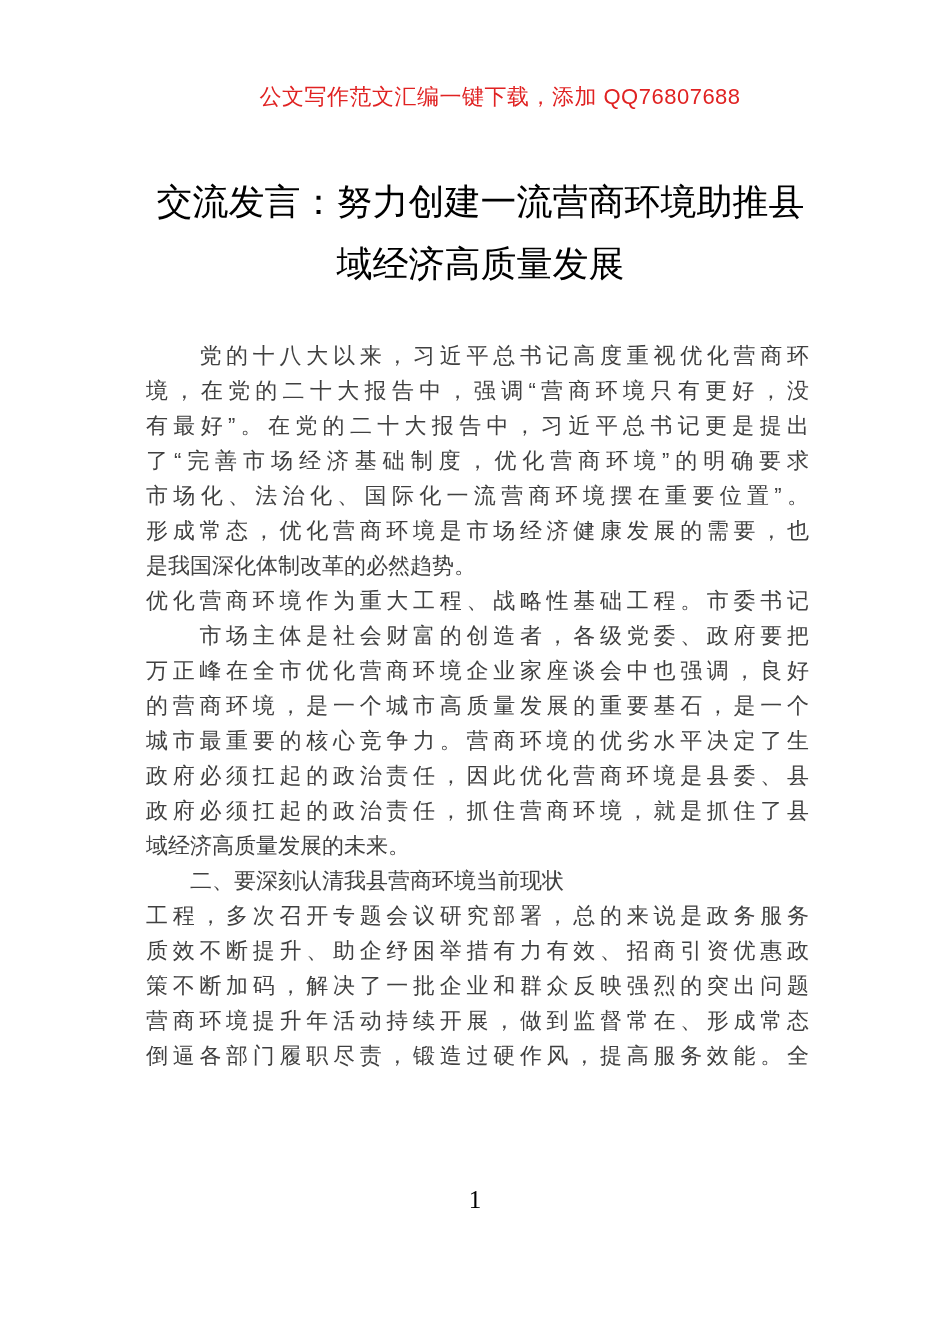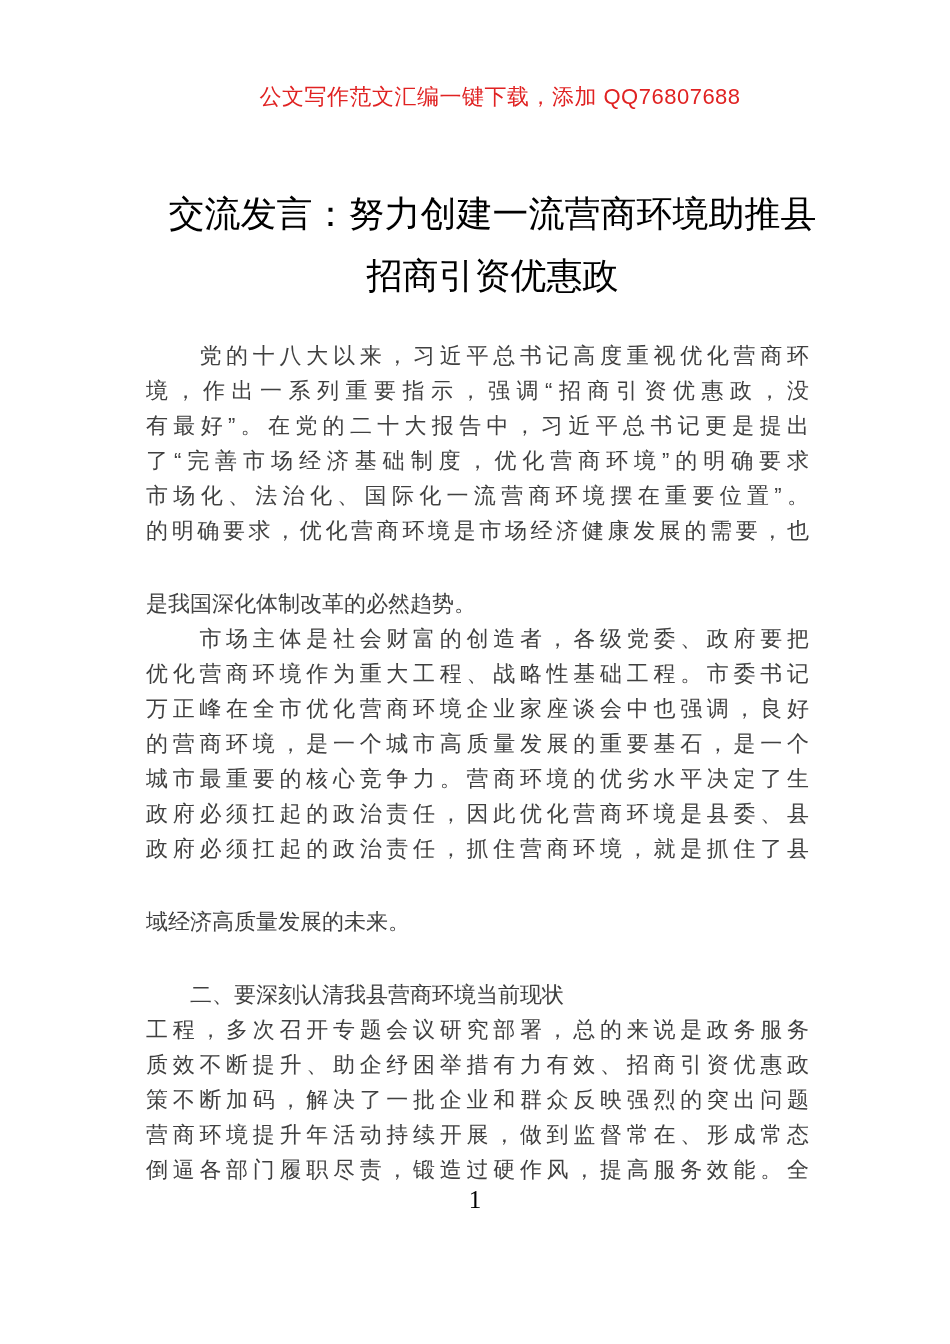--- a/index.html
+++ b/index.html
@@ -26,21 +26,21 @@
     font-size: 22px;
     line-height: 26px;
     color: #e02222;
     letter-spacing: 0.5px;
   }
   .title {
     position: absolute;
     top: 167px;
     left: 145px;
     width: 663px;
-    margin: 16px;
+    margin: 4px;
     text-align: center;
     font-size: 36px;
     font-weight: 500;
     line-height: 62px;
     color: #000000;
   }
   .title .tline {
     display: block;
     white-space: nowrap;
   }
@@ -56,21 +56,20 @@
   .bline {
     text-align: justify;
     text-align-last: justify;
     white-space: nowrap;
     height: 35px;
     overflow: hidden;
   }
   .bline.noj {
     text-align: right;
     text-align-last: left;
-    margin-top: 38px;
   }
   .pagenum {
     position: absolute;
     top: 1186px;
     left: 0;
     width: 950px;
     text-align: center;
     font-size: 25px;
     font-family: "Liberation Serif", serif;
     color: #000000;
@@ -78,33 +77,33 @@
 </style>
 </head>
 <body>
 
 <div class="page">
 
   <div class="notice">公文写作范文汇编一键下载，添加 QQ76807688</div>
 
   <h1 class="title">
     <span class="tline">交流发言：努力创建一流营商环境助推县</span>
-    <span class="tline">招商引资优惠政</span>
+    <span class="tline">域经济高质量发展</span>
   </h1>
 
   <div class="doc-body">
     <div class="bline">　　党的十八大以来，习近平总书记高度重视优化营商环</div>
-    <div class="bline">境，作出一系列重要指示，强调“招商引资优惠政，没</div>
+    <div class="bline">境，在党的二十大报告中，强调“营商环境只有更好，没</div>
     <div class="bline">有最好”。在党的二十大报告中，习近平总书记更是提出</div>
     <div class="bline">了“完善市场经济基础制度，优化营商环境”的明确要求</div>
     <div class="bline">市场化、法治化、国际化一流营商环境摆在重要位置”。</div>
-    <div class="bline">的明确要求，优化营商环境是市场经济健康发展的需要，也</div>
+    <div class="bline">形成常态，优化营商环境是市场经济健康发展的需要，也</div>
     <div class="bline noj">是我国深化体制改革的必然趋势。</div>
+    <div class="bline">优化营商环境作为重大工程、战略性基础工程。市委书记</div>
     <div class="bline">　　市场主体是社会财富的创造者，各级党委、政府要把</div>
-    <div class="bline">优化营商环境作为重大工程、战略性基础工程。市委书记</div>
     <div class="bline">万正峰在全市优化营商环境企业家座谈会中也强调，良好</div>
     <div class="bline">的营商环境，是一个城市高质量发展的重要基石，是一个</div>
     <div class="bline">城市最重要的核心竞争力。营商环境的优劣水平决定了生</div>
     <div class="bline">政府必须扛起的政治责任，因此优化营商环境是县委、县</div>
     <div class="bline">政府必须扛起的政治责任，抓住营商环境，就是抓住了县</div>
     <div class="bline noj">域经济高质量发展的未来。</div>
     <div class="bline noj">　　二、要深刻认清我县营商环境当前现状</div>
     <div class="bline">工程，多次召开专题会议研究部署，总的来说是政务服务</div>
     <div class="bline">质效不断提升、助企纾困举措有力有效、招商引资优惠政</div>
     <div class="bline">策不断加码，解决了一批企业和群众反映强烈的突出问题</div>

